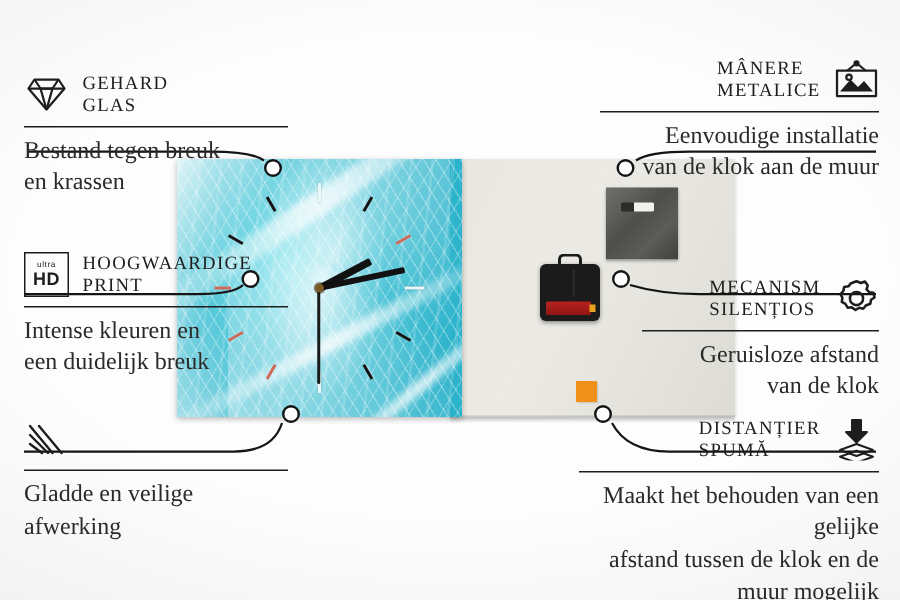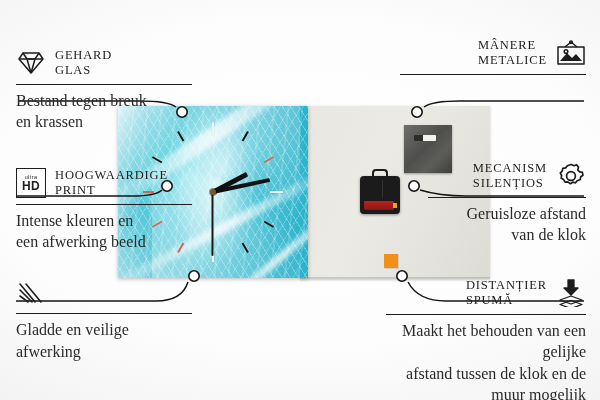--- a/index.html
+++ b/index.html
@@ -196,21 +196,21 @@
     font-family: "Liberation Sans", sans-serif;
   }
   .ico.hd .u { font-size: 5.5px; letter-spacing: .4px; }
   .ico.hd .h { font-size: 12px; font-weight: 700; letter-spacing: .3px; }
 
   
   #f-glass    { left: 16px;  top: 48px;  width: 176px; }
   #f-print    { left: 16px;  top: 168px; width: 176px; }
   #f-edges    { left: 16px;  top: 278px; width: 176px; }
   #f-handles  { right: 14px; top: 38px;  width: 186px; }
-  #f-mech     { right: 14px; top: 161px; width: 186px; padding-left: 28px; }
+  #f-mech     { right: 14px; top: 184px; width: 186px; padding-left: 28px; }
   #f-spacer   { right: 14px; top: 278px; width: 200px; }
 </style>
 </head>
 <body>
 
 <div id="stage">
 
   <div class="photo">
 
     <div class="panel-right">
@@ -318,21 +318,21 @@
 
   <div class="feat left" id="f-print">
     <div class="head">
       <span class="ico hd">
         <span class="u">ultra</span>
         <span class="h">HD</span>
       </span>
       <span class="title"><span>HOOGWAARDIGE</span><br><span>PRINT</span></span>
     </div>
     <div class="rule"></div>
-    <div class="desc"><span>Intense kleuren en</span><br><span>een afwerking beeld</span></div>
+    <div class="desc"><span>Intense kleuren en</span><br><span>een duidelijk breuk</span></div>
   </div>
 
   <div class="feat left" id="f-edges">
     <div class="head">
       <span class="ico">
         <svg width="26" height="24" viewBox="0 0 26 24">
           <g fill="none" stroke="#1d1d1d" stroke-width="1.6" stroke-linecap="round">
             <path d="M2 3 L17 21"></path>
               <path d="M2 9 L14 21"></path>
             <path d="M2 15 L10 21"></path>
@@ -355,20 +355,21 @@
               <path d="M15 2 L21 7"></path>
             <circle cx="15" cy="2.2" r="1.3" fill="#1d1d1d"></circle>
             <path d="M4 21 L11 13 L16 18 L20 14 L26 21 Z" fill="#1d1d1d" stroke="none"></path>
             <circle cx="10" cy="11.5" r="1.8"></circle>
           </g>
         </svg>
       </span>
       <span class="title"><span>MÂNERE</span><br><span>METALICE</span></span>
     </div>
     <div class="rule"></div>
+    <div class="desc"><span>Eenvoudige installatie</span><br><span>van de klok aan de muur</span></div>
   </div>
 
   <div class="feat right" id="f-mech">
     <div class="head">
       <span class="ico">
         <svg width="28" height="28" viewBox="0 0 28 28">
           <g fill="none" stroke="#1d1d1d" stroke-width="1.7" stroke-linejoin="round">
             <path d="M14 2.5 l3 1.2 2.6-1 1.9 2.6 -0.8 2.6 1.9 2 2.7 0.2 0.7 3.2 -2.3 1.5 -0.5 2.7 -3 1.2 -1.7 2.1 -2.8-0.6 -2.3 1.5 -2.6-1.8 -2.7 0.2 -1.5-2.5 -2.4-1.3 0.4-2.8 -1.3-2.4 1.9-2 0.6-2.7 2.8-0.5 1.8-2.1 z"></path>
             <circle cx="14" cy="14" r="4.4"></circle>
           </g>

